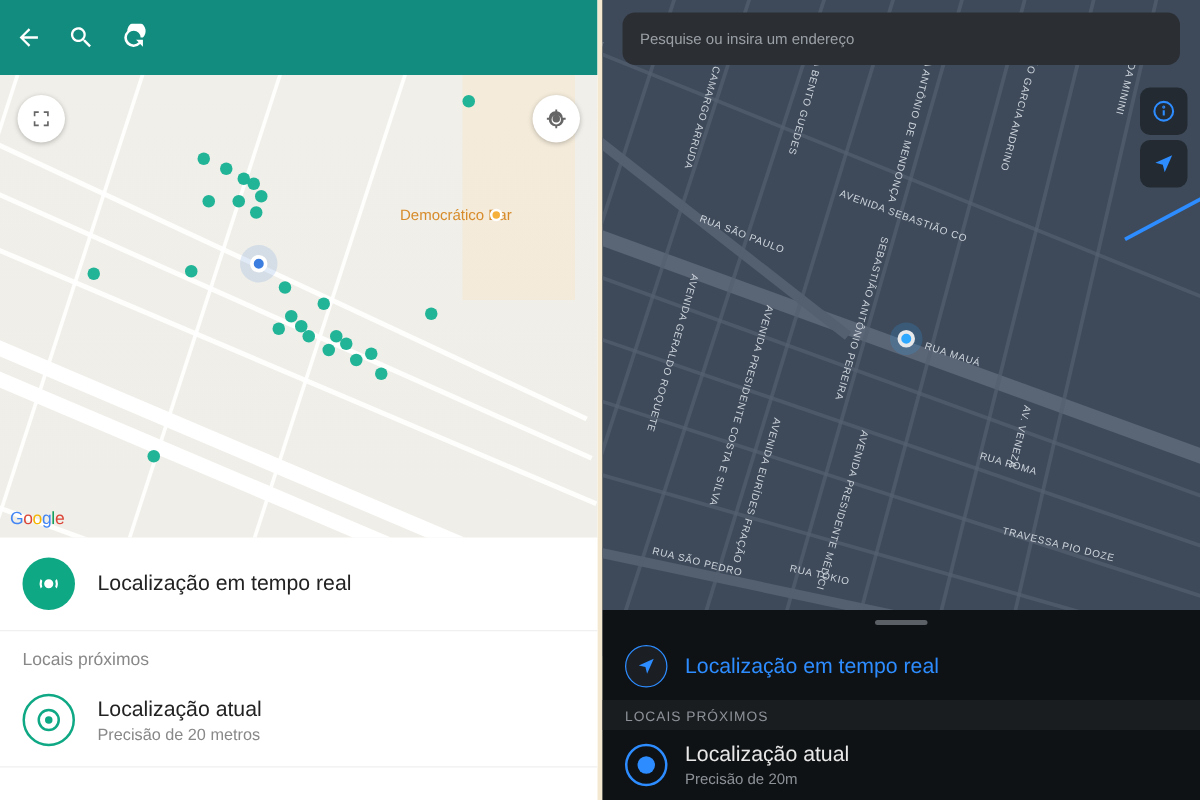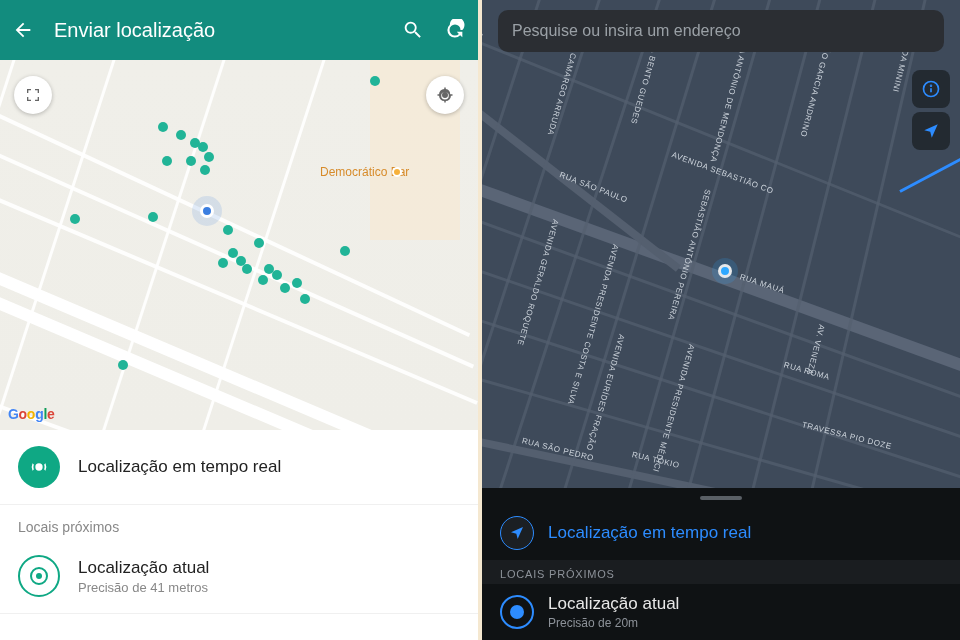--- a/index.html
+++ b/index.html
@@ -53,21 +53,21 @@
     position: absolute; width: 14px; height: 14px; border-radius: 50%;
     background: #3b7ee0; border: 3px solid #fff; left: 200px; top: 144px;
     box-shadow: 0 0 0 8px rgba(59,126,224,.15);
   }
   .l-map .map-btn {
     position: absolute; width: 38px; height: 38px; border-radius: 50%;
     background: #fff; box-shadow: 0 1px 4px rgba(0,0,0,.25);
     display:flex; align-items:center; justify-content:center;
   }
   .google-logo {
-    position:absolute; left:8px; bottom:8px; font-size:14px; font-weight:700;
+    position:absolute; left:8px; bottom:8px; font-size:14px; font-weight:400;
     letter-spacing:-.3px;
   }
   .google-logo span:nth-child(1){color:#4285F4}
   .google-logo span:nth-child(2){color:#DB4437}
   .google-logo span:nth-child(3){color:#F4B400}
   .google-logo span:nth-child(4){color:#4285F4}
   .google-logo span:nth-child(5){color:#0F9D58}
   .google-logo span:nth-child(6){color:#DB4437}
 
   .l-list { background:#fff; }
@@ -94,21 +94,21 @@
     content:""; position:absolute; inset:10px;
     border:2px solid #0fa884; border-radius:50%;
     background:#0fa884; background-clip:content-box; padding:4px;
   }
 
   
   .r-search {
     position:absolute; top:10px; left:16px; right:16px;
     background:#2b2e33; border-radius:10px; height:42px;
     display:flex; align-items:center; padding:0 14px;
-    color:#9aa0a6; font-size:16px;
+    color:#9aa0a6; font-size:12px;
   }
   .r-map {
     position:relative; height:525px; background:#3e4a5a; margin-top:0;
     overflow:hidden;
   }
   .r-map .diag {
     position:absolute; background:#545f6f; height:8px; transform-origin:left center;
   }
   .r-map .sm { height:3px; opacity:.7; }
   .r-map .street-label{
@@ -160,21 +160,20 @@
 </head>
 <body>
 
 <div class="pane left-pane">
   <div class="l-header">
     <div class="icon-btn">
       <svg width="22" height="22" viewBox="0 0 24 24">
           <path d="M20 11H7.8l5.6-5.6L12 4l-8 8 8 8 1.4-1.4L7.8 13H20z"></path>
         </svg>
     </div>
-    <div class="title">Enviar localização</div>
     <div class="icon-btn">
       <svg width="22" height="22" viewBox="0 0 24 24">
           <path d="M15.5 14h-.8l-.3-.3a6.5 6.5 0 10-.7.7l.3.3v.8l5 5 1.5-1.5-5-5zm-6 0a4.5 4.5 0 110-9 4.5 4.5 0 010 9z"></path>
         </svg>
     </div>
     <div class="icon-btn">
       <svg width="22" height="22" viewBox="0 0 24 24">
           <path d="M17.65 6.35A8 8 0 104 12h2a6 6 0 116 6 6 6 0 01-4.24-1.76L10 14H4v6l2.35-2.35A8 8 0 1017.65 6.35z" transform="scale(-1,1) translate(-24,0)"></path>
         </svg>
     </div>
@@ -245,21 +244,21 @@
       </div>
       <div class="rtxt">
           <div class="rt1">Localização em tempo real</div>
         </div>
     </div>
     <div class="l-section-label">Locais próximos</div>
     <div class="l-row">
       <div class="ic-outline"></div>
       <div class="rtxt">
         <div class="rt1">Localização atual</div>
-        <div class="rt2">Precisão de 41 metros</div>
+        <div class="rt2">Precisão de 20 metros</div>
       </div>
     </div>
   </div>
 </div>
 
 <div class="pane right-pane">
   <div class="r-map">
 
     <div class="diag" style="left:-40px;top:170px;width:600px;height:12px;transform:rotate(20deg);background:#5a6576;"></div>
     <div class="diag" style="left:-40px;top:80px;width:300px;transform:rotate(38deg);"></div>

